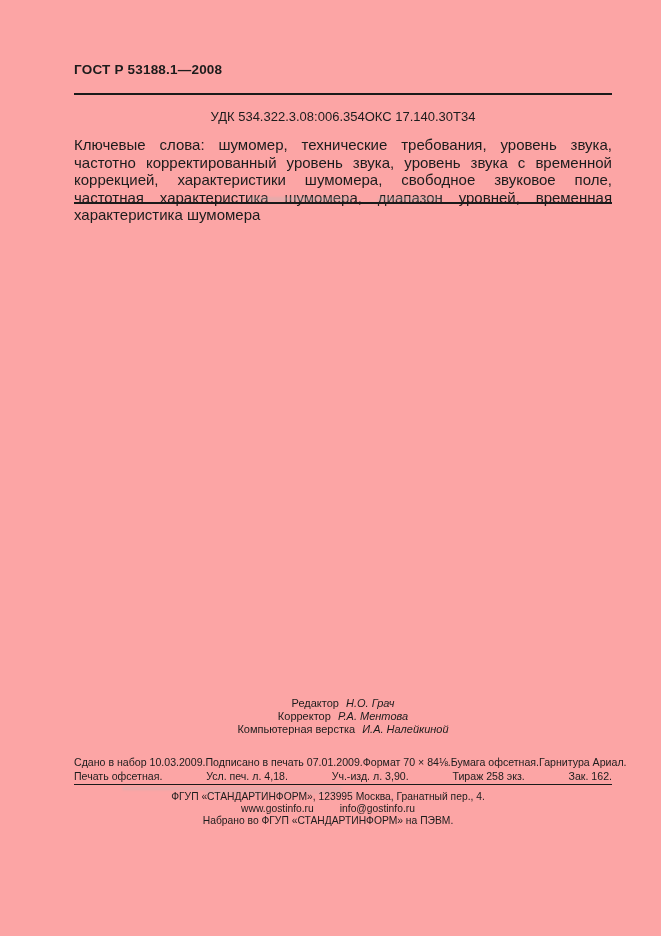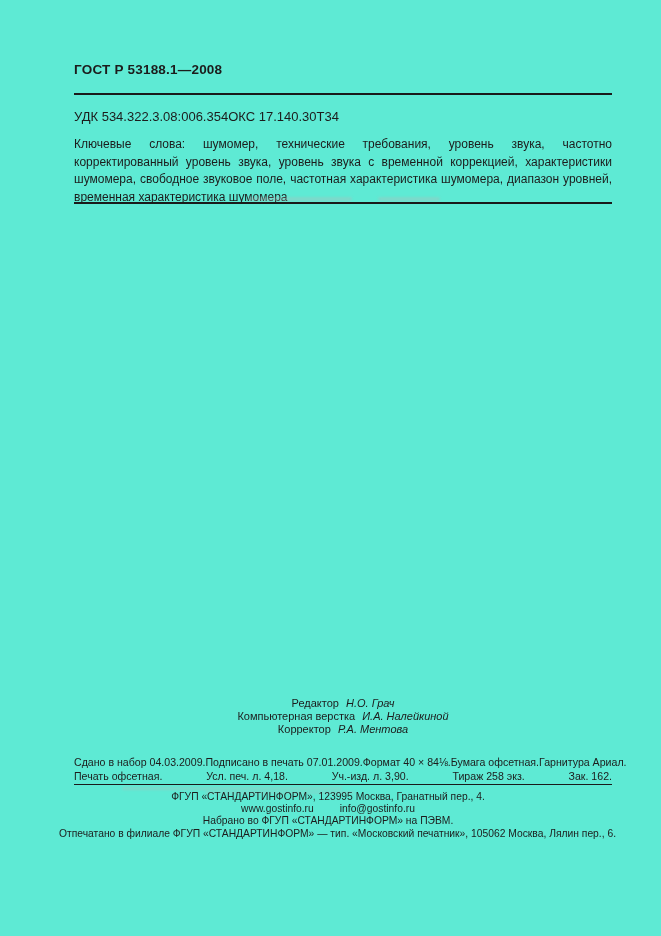--- a/index.html
+++ b/index.html
@@ -5,21 +5,21 @@
 <style>
   html, body {
     margin: 0;
     padding: 0;
     background: #ffffff;
   }
   .page {
     position: relative;
     width: 661px;
     height: 936px;
-    background: #5eead4;
+    background: #fca5a5;
     font-family: "Liberation Sans", sans-serif;
     color: #1c1c1c;
     overflow: hidden;
   }
   .running-head {
     position: absolute;
     left: 74px;
     top: 62px;
     font-size: 13.5px;
     font-weight: bold;
@@ -35,31 +35,31 @@
   .rule-top   { top: 93px; }
   .rule-mid   { top: 202px; }
   .rule-bottom{ top: 784px; border-top-width: 1.5px; }
 
   .class-row {
     position: absolute;
     left: 74px;
     top: 109px;
     width: 538px;
     display: flex;
-    justify-content: flex-start;
+    justify-content: center;
     align-items: baseline;
     font-size: 13px;
     white-space: nowrap;
   }
   .keywords {
     position: absolute;
     left: 74px;
     top: 136px;
     width: 538px;
-    font-size: 12px;
+    font-size: 15px;
     line-height: 17.5px;
     text-align: justify;
   }
   .staff-block {
     position: absolute;
     left: 74px;
     top: 697px;
     width: 538px;
     text-align: center;
     font-size: 11px;
@@ -139,34 +139,34 @@
   <div class="artifact artifact-1"></div>
   <div class="artifact artifact-2"></div>
   <div class="rule rule-mid"></div>
 
   <div class="staff-block">
     <div class="staff-line">
       <span class="role">Редактор</span>
       <span class="name">Н.О. Грач</span>
     </div>
     <div class="staff-line">
+      <span class="role">Корректор</span>
+      <span class="name">Р.А. Ментова</span>
+    </div>
+    <div class="staff-line">
       <span class="role">Компьютерная верстка</span>
       <span class="name">И.А. Налейкиной</span>
-    </div>
-    <div class="staff-line">
-      <span class="role">Корректор</span>
-      <span class="name">Р.А. Ментова</span>
     </div>
   </div>
 
   <div class="imprint">
     <div class="imprint-line1">
-      <span>Сдано в набор 04.03.2009.</span>
+      <span>Сдано в набор 10.03.2009.</span>
       <span>Подписано в печать 07.01.2009.</span>
-      <span>Формат 40 × 84⅛.</span>
+      <span>Формат 70 × 84⅛.</span>
       <span>Бумага офсетная.</span>
       <span>Гарнитура Ариал.</span>
     </div>
     <div class="imprint-line2">
       <span>Печать офсетная.</span>
       <span>Усл. печ. л. 4,18.</span>
       <span>Уч.-изд. л. 3,90.</span>
       <span>Тираж 258 экз.</span>
       <span>Зак. 162.</span>
     </div>
@@ -176,16 +176,15 @@
   <div class="artifact artifact-3"></div>
   <div class="artifact artifact-4"></div>
 
   <div class="publisher">
     <div>ФГУП «СТАНДАРТИНФОРМ», 123995 Москва, Гранатный пер., 4.</div>
     <div class="contacts">
       <span>www.gostinfo.ru</span>
       <span>info@gostinfo.ru</span>
     </div>
     <div>Набрано во ФГУП «СТАНДАРТИНФОРМ» на ПЭВМ.</div>
-    <div>Отпечатано в филиале ФГУП «СТАНДАРТИНФОРМ» — тип. «Московский печатник», 105062  Москва, Лялин пер., 6.</div>
   </div>
 
 </div>
 
 </body></html>

